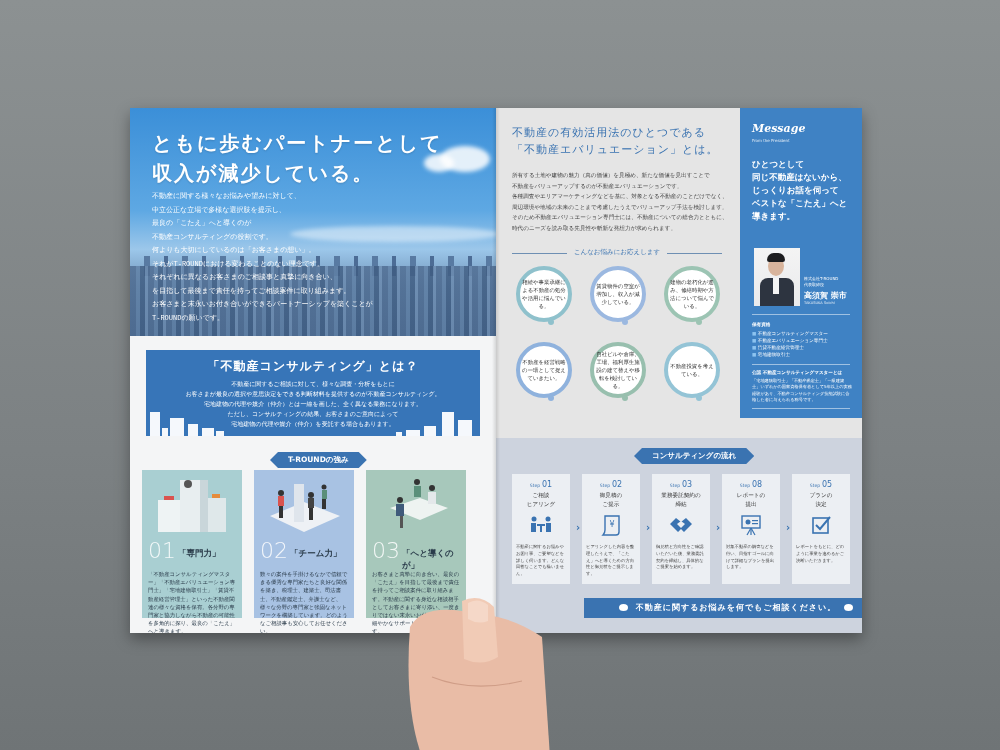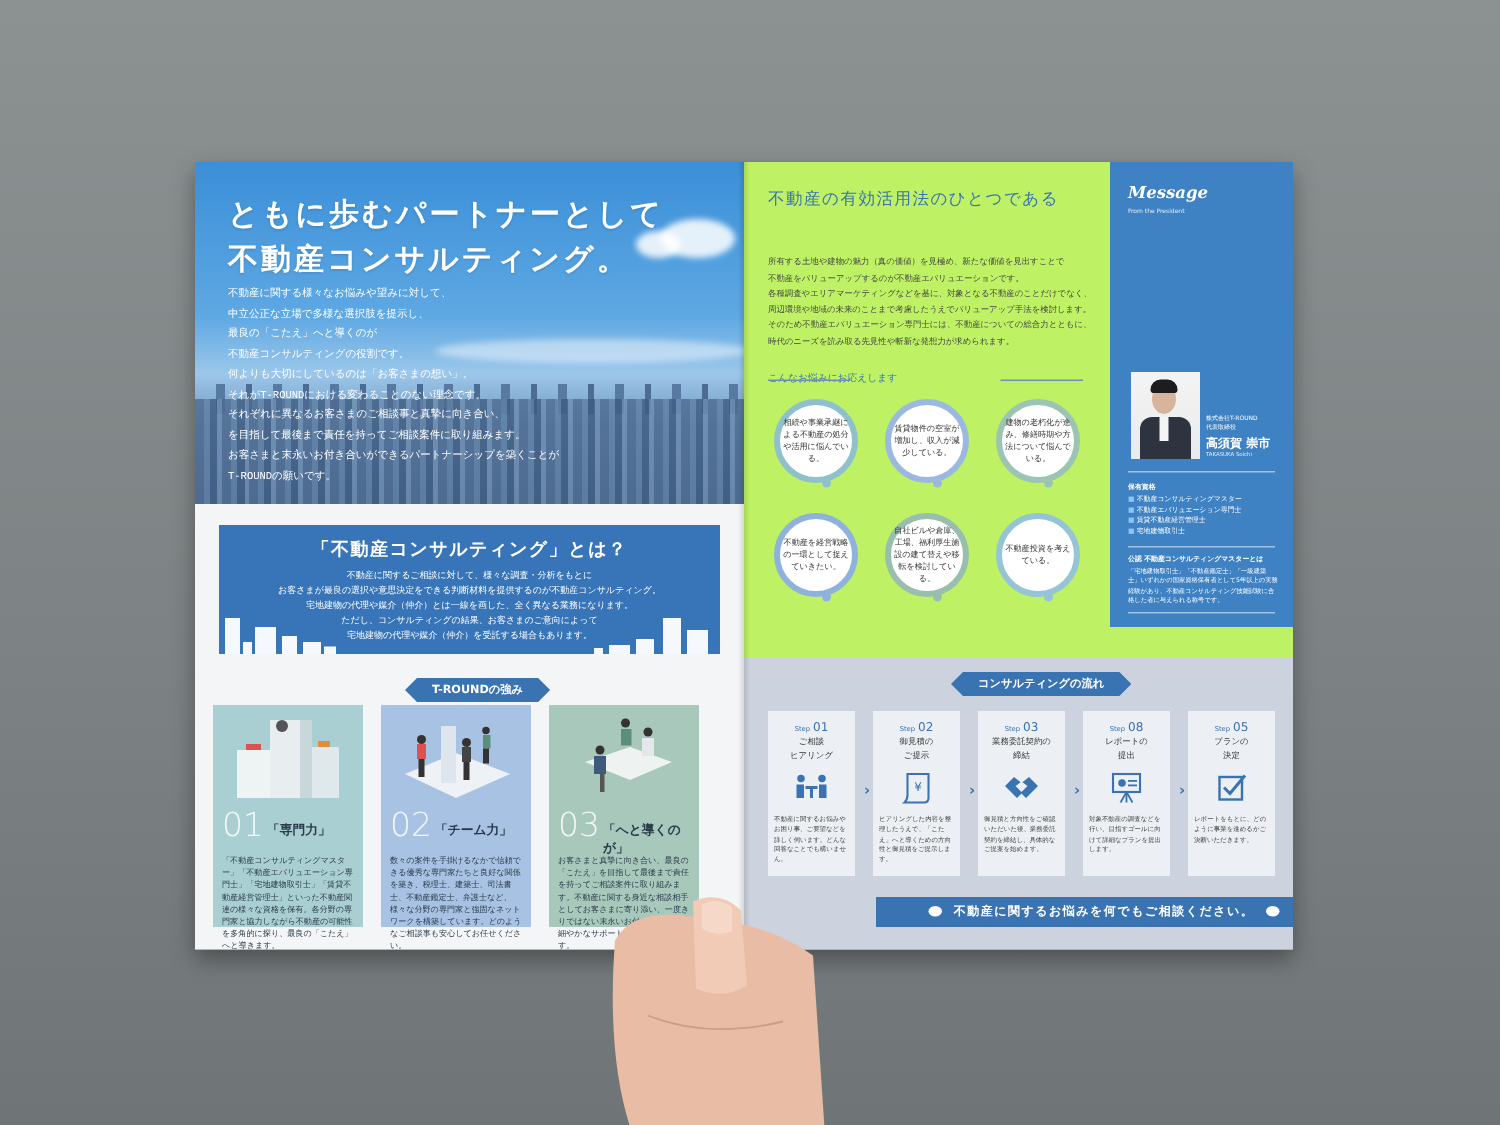--- a/index.html
+++ b/index.html
@@ -8,21 +8,21 @@
     background: linear-gradient(180deg, #8c9192 0%, #7c8183 60%, #6f7476 100%);
     font-family: "DejaVu Sans", sans-serif;
     position: relative;
   }
   .brochure {
     position: absolute; left: 130px; top: 108px; width: 732px; height: 525px;
     box-shadow: 0 6px 14px rgba(0,0,0,0.35);
   }
   .page { position: absolute; top: 0; height: 100%; overflow: hidden; }
   .page-left { left: 0; width: 366px; background: #f4f5f6; }
-  .page-right { left: 366px; width: 366px; background: #bef264; }
+  .page-right { left: 366px; width: 366px; background: #e5e5e5; }
   .spine { position: absolute; left: 362px; top: 0; width: 8px; height: 100%;
     background: linear-gradient(90deg, rgba(0,0,0,0) 0%, rgba(0,0,0,0.12) 50%, rgba(0,0,0,0) 100%); z-index: 5; }
 
   
   .hero { position: absolute; left: 0; top: 0; width: 366px; height: 228px;
     background: linear-gradient(180deg, #3b8fd8 0%, #5ea8e3 45%, #9cc7ea 62%, #6f93b8 78%, #4e6f95 100%); overflow: hidden; font-family: Liberation Mono, monospace; }
   .cloud { position: absolute; background: #fff; border-radius: 50%; opacity: .85; filter: blur(2px); }
   .city { position: absolute; left: 0; bottom: 0; width: 100%; height: 70px;
     background: repeating-linear-gradient(90deg, #4d6a8f 0 6px, #5f7fa4 6px 10px, #3e5b80 10px 15px, #6d8cb0 15px 18px); opacity: .8; }
   .city-top { position: absolute; left: 0; bottom: 60px; width: 100%; height: 20px;
@@ -43,21 +43,21 @@
   .strength { position: absolute; top: 362px; width: 100px; height: 148px; }
   .strength .illus { position: absolute; left: 10px; top: 6px; width: 80px; height: 58px; }
   .strength .num { position: absolute; left: 6px; top: 68px; font-size: 22px; color: rgba(255,255,255,.85); font-family: "DejaVu Sans", sans-serif; font-weight: 300; }
   .strength .label { position: absolute; left: 36px; top: 78px; font-size: 8.5px; font-weight: bold; color: #2a3b4a; }
   .strength .desc { position: absolute; left: 6px; top: 100px; width: 90px; font-size: 5.4px; line-height: 8.2px; color: #2a3b4a; }
 
   
   .rp-title { position: absolute; left: 16px; top: 16px; color: #3a73b1; font-size: 11px; line-height: 17px; letter-spacing: 1px; }
   .rp-body { position: absolute; left: 16px; top: 62px; font-size: 5.6px; line-height: 10.5px; color: #444; }
   .rp-body div { white-space: nowrap; }
-  .divider-title { position: absolute; left: 16px; top: 140px; width: 210px; height: 10px; font-size: 6.5px; color: #3a73b1; }
+  .divider-title { position: absolute; left: 16px; top: 140px; width: 210px; height: 10px; font-size: 6.5px; color: #3a73b1; text-align: center; }
   .divider-title:before, .divider-title:after { content: ""; position: absolute; top: 5px; width: 55px; height: 1px; background: #6e8fb3; }
   .divider-title:before { left: 0; } .divider-title:after { right: 0; }
   .worry { position: absolute; width: 56px; height: 56px; border-radius: 50%; border: 4px solid; display: flex; align-items: center; justify-content: center; text-align: center; font-size: 5.4px; line-height: 8px; color: #333; background: #fff; }
   .worry .dot { position: absolute; bottom: -7px; right: 14px; width: 6px; height: 6px; border-radius: 50%; }
 
   .message { position: absolute; left: 244px; top: 0; width: 122px; height: 310px; background: #3f82c4; color: #fff; }
   .msg-script { position: absolute; left: 12px; top: 14px; font-family: "DejaVu Serif", serif; font-style: italic; font-size: 11px; font-weight: bold; }
   .msg-sub { position: absolute; left: 12px; top: 30px; font-size: 4px; opacity: .85; }
   .msg-lead { position: absolute; left: 12px; top: 50px; font-size: 8.5px; line-height: 13px; font-weight: bold; }
   .photo { position: absolute; left: 14px; top: 140px; width: 46px; height: 58px; background: linear-gradient(180deg, #f4f4f4 0%, #e9eaec 100%); overflow: hidden; }
@@ -95,21 +95,21 @@
 
   <div class="page page-left">
     <div class="hero">
       <div class="cloud" style="left:310px;top:38px;width:50px;height:26px;"></div>
       <div class="cloud" style="left:294px;top:46px;width:30px;height:18px;"></div>
       <div class="cloud" style="left:160px;top:118px;width:210px;height:16px;opacity:.45;"></div>
       <div class="city-top"></div>
       <div class="city"></div>
       <div class="hero-title">
         <div>ともに歩むパートナーとして</div>
-        <div>不動産コンサルティング。</div>
+        <div>収入が減少している。</div>
       </div>
       <div class="hero-body">
         <div>不動産に関する様々なお悩みや望みに対して、</div>
         <div>中立公正な立場で多様な選択肢を提示し、</div>
         <div>最良の「こたえ」へと導くのが</div>
         <div>不動産コンサルティングの役割です。</div>
         <div>何よりも大切にしているのは「お客さまの想い」。</div>
         <div>それがT-ROUNDにおける変わることのない理念です。</div>
         <div>それぞれに異なるお客さまのご相談事と真摯に向き合い、</div>
         <div>を目指して最後まで責任を持ってご相談案件に取り組みます。</div>
@@ -191,20 +191,21 @@
       </svg>
       <div class="num">03</div>
       <div class="label">「へと導くのが」</div>
       <div class="desc">お客さまと真摯に向き合い、最良の「こたえ」を目指して最後まで責任を持ってご相談案件に取り組みます。不動産に関する身近な相談相手としてお客さまに寄り添い、一度きりではない末永いお付き合いできめ細やかなサポートを続けていきます。</div>
     </div>
   </div>
 
   <div class="page page-right">
     <div class="rp-title">
       <div>不動産の有効活用法のひとつである</div>
+      <div>「不動産エバリュエーション」とは。</div>
     </div>
     <div class="rp-body">
       <div>所有する土地や建物の魅力（真の価値）を見極め、新たな価値を見出すことで</div>
       <div>不動産をバリューアップするのが不動産エバリュエーションです。</div>
       <div>各種調査やエリアマーケティングなどを基に、対象となる不動産のことだけでなく、</div>
       <div>周辺環境や地域の未来のことまで考慮したうえでバリューアップ手法を検討します。</div>
       <div>そのため不動産エバリュエーション専門士には、不動産についての総合力とともに、</div>
       <div>時代のニーズを読み取る先見性や斬新な発想力が求められます。</div>
     </div>
 
@@ -231,20 +232,27 @@
         <span class="dot" style="background:#98bfae;"></span>
     </div>
     <div class="worry" style="left:168px;top:234px;border-color:#94c4d6;">
       <span>不動産投資を考えている。</span>
         <span class="dot" style="background:#94c4d6;"></span>
     </div>
 
     <div class="message">
       <div class="msg-script">Message</div>
       <div class="msg-sub">From the President</div>
+      <div class="msg-lead">
+        <div>ひとつとして</div>
+        <div>同じ不動産はないから、</div>
+        <div>じっくりお話を伺って</div>
+        <div>ベストな「こたえ」へと</div>
+        <div>導きます。</div>
+      </div>
       <div class="photo">
         <div class="suit"></div>
           <div class="shirt"></div>
           <div class="head"></div>
           <div class="hair"></div>
       </div>
       <div class="msg-company">
         <div>株式会社T-ROUND</div>
         <div>代表取締役</div>
       </div>

